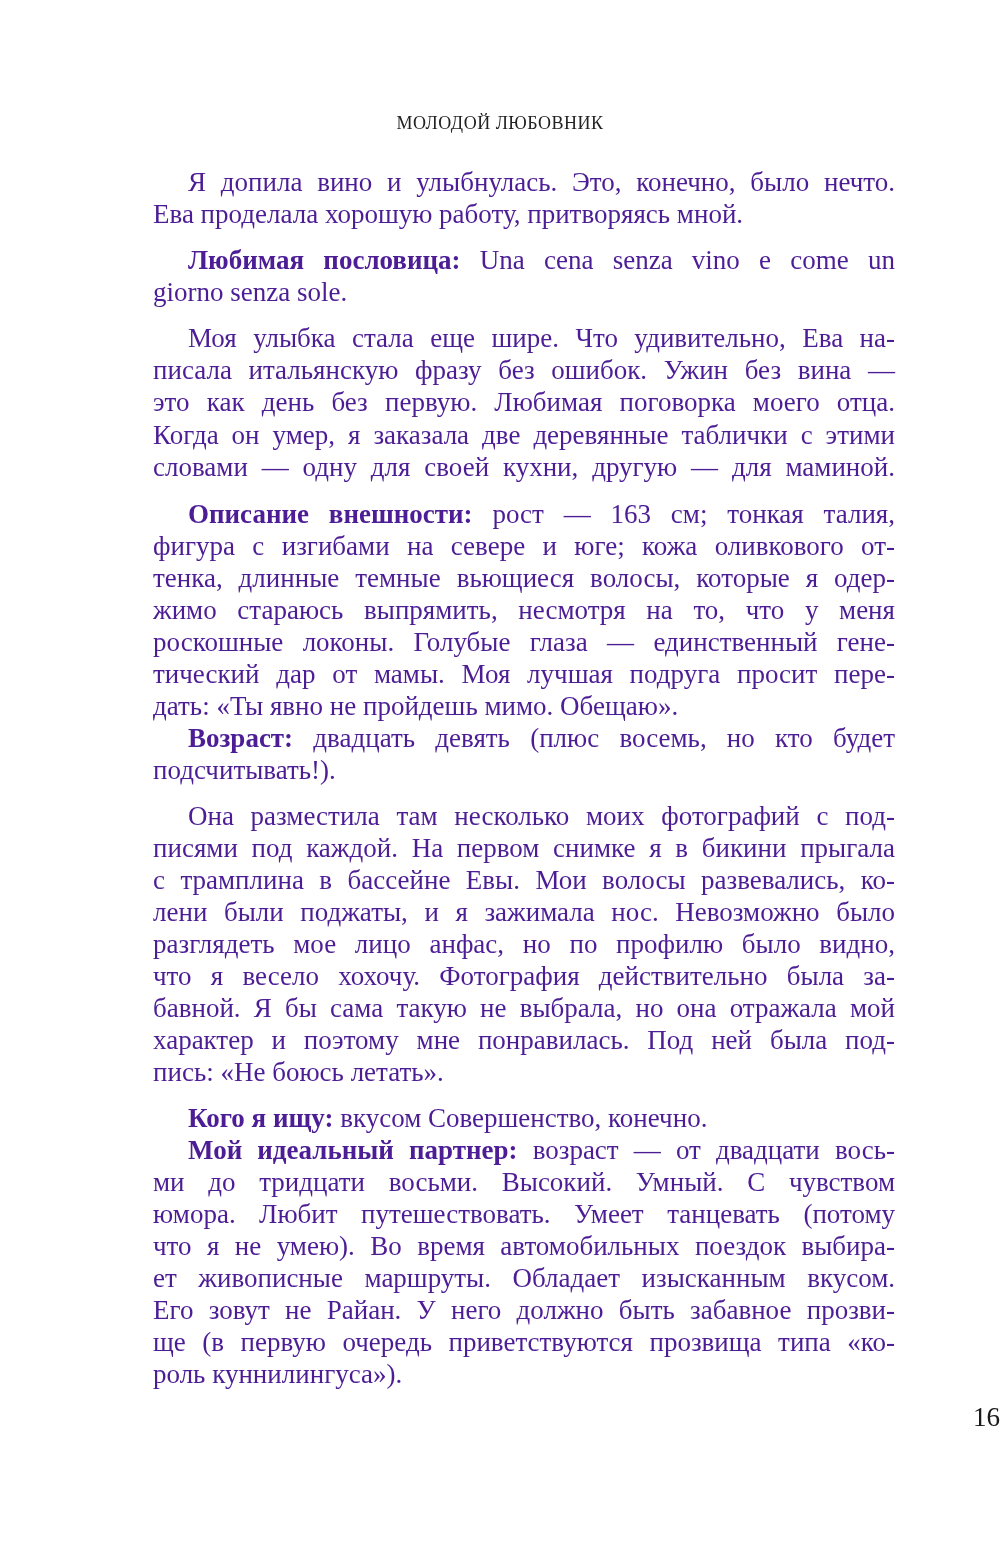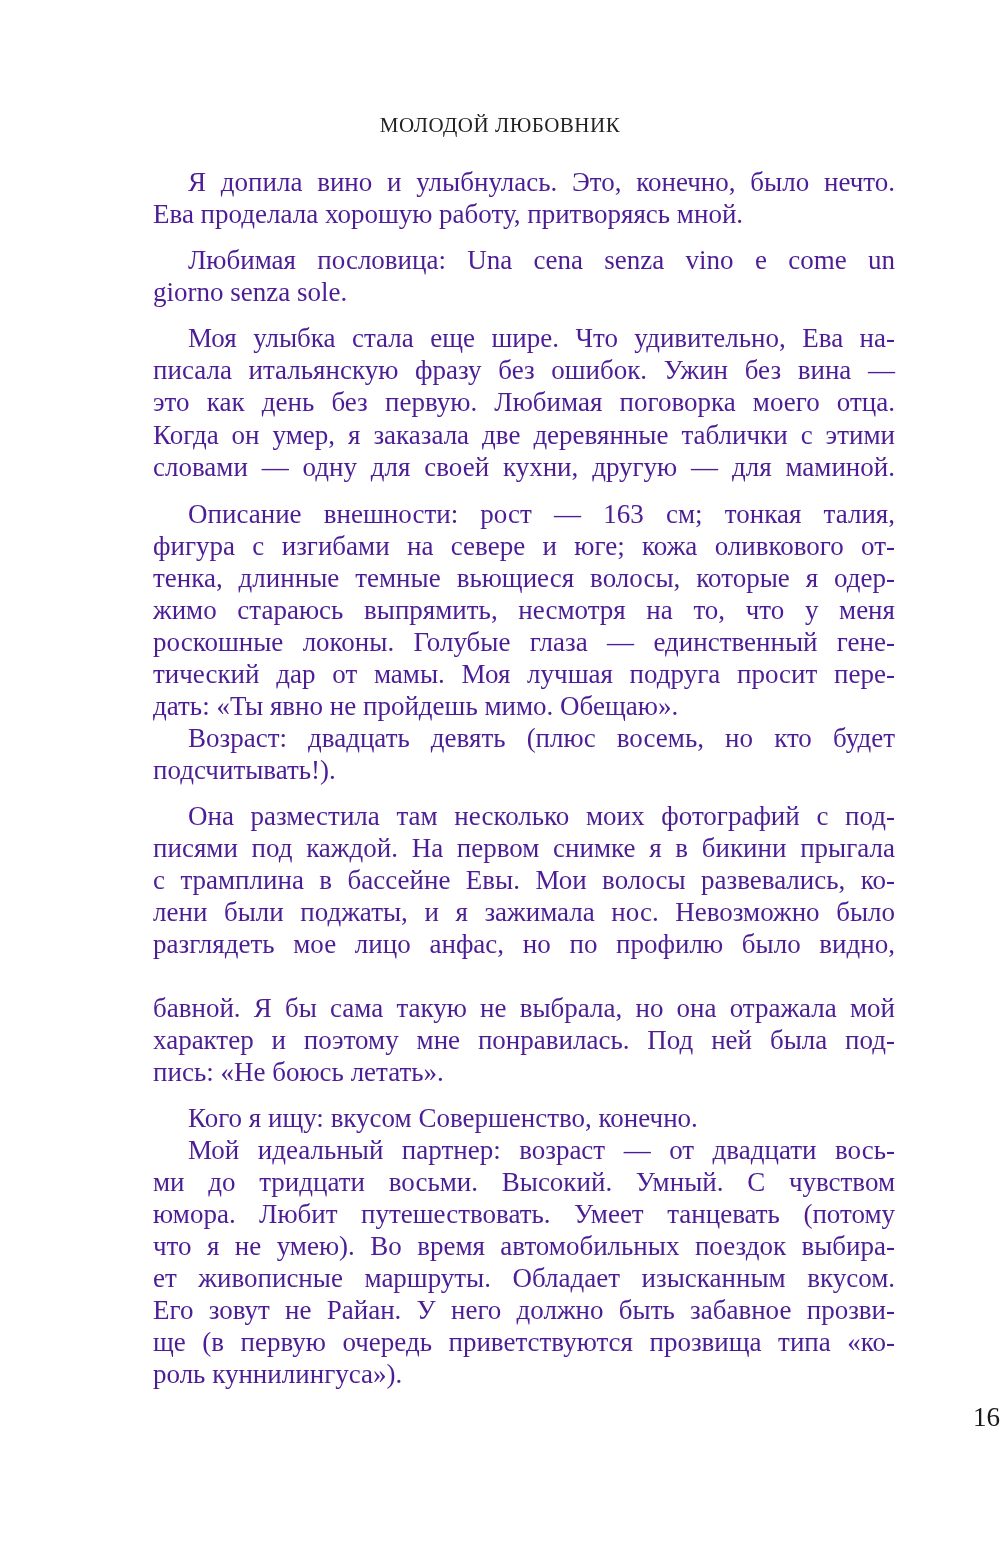--- a/index.html
+++ b/index.html
@@ -1,25 +1,25 @@
 <!DOCTYPE html>
 <html><head>
 <meta charset="utf-8">
 <style>
   html, body { margin:0; padding:0; background:#ffffff; }
   body { width:1000px; height:1552px; position:relative; overflow:hidden;
          font-family:"Liberation Serif","DejaVu Serif",serif; color:#1a1a1a; }
   .page { position:absolute; left:0; top:0; width:1000px; height:1552px; background:#fff; }
   .running-head { position:absolute; top:113px; left:0; width:1000px; text-align:center;
-                  font-size:21px; letter-spacing:0.5px; color:#222; }
+                  font-size:18px; letter-spacing:0.5px; color:#222; }
   .line { position:absolute; left:153px; width:742px; font-size:27px; line-height:32px;
           white-space:nowrap; color:#4c1d95; }
   .line.just { text-align:justify; text-align-last:justify; }
   .line.indent { left:188px; width:707px; }
-  .b { font-weight:normal; }
+  .b { font-weight:bold; }
   .i { }
   .page-number { position:absolute; top:1402px; left:0; width:1000px; text-align:right;
                  font-size:27px; color:#1a1a1a; }
 </style>
 </head>
 <body>
 
 <div class="page">
 
   <div class="running-head">МОЛОДОЙ ЛЮБОВНИК</div>
@@ -45,20 +45,21 @@
   <div class="line" style="top:690px">дать: «Ты явно не пройдешь мимо. Обещаю».</div>
 
   <div class="line indent just" style="top:722px"><span class="b">Возраст:</span><span> двадцать девять (плюс восемь, но кто будет</span></div>
   <div class="line" style="top:754px">подсчитывать!).</div>
 
   <div class="line indent just" style="top:800px">Она разместила там несколько моих фотографий с под-</div>
   <div class="line just" style="top:832px">писями под каждой. На первом снимке я в бикини прыгала</div>
   <div class="line just" style="top:864px">с трамплина в бассейне Евы. Мои волосы развевались, ко-</div>
   <div class="line just" style="top:896px">лени были поджаты, и я зажимала нос. Невозможно было</div>
   <div class="line just" style="top:928px">разглядеть мое лицо анфас, но по профилю было видно,</div>
+  <div class="line just" style="top:960px">что я весело хохочу. Фотография действительно была за-</div>
   <div class="line just" style="top:992px">бавной. Я бы сама такую не выбрала, но она отражала мой</div>
   <div class="line just" style="top:1024px">характер и поэтому мне понравилась. Под ней была под-</div>
   <div class="line" style="top:1056px">пись: «Не боюсь летать».</div>
 
   <div class="line indent" style="top:1102px"><span class="b">Кого я ищу:</span><span> вкусом Совершенство, конечно.</span></div>
 
   <div class="line indent just" style="top:1134px"><span class="b">Мой идеальный партнер:</span><span> возраст — от двадцати вось-</span></div>
   <div class="line just" style="top:1166px">ми до тридцати восьми. Высокий. Умный. С чувством</div>
   <div class="line just" style="top:1198px">юмора. Любит путешествовать. Умеет танцевать (потому</div>
   <div class="line just" style="top:1230px">что я не умею). Во время автомобильных поездок выбира-</div>

